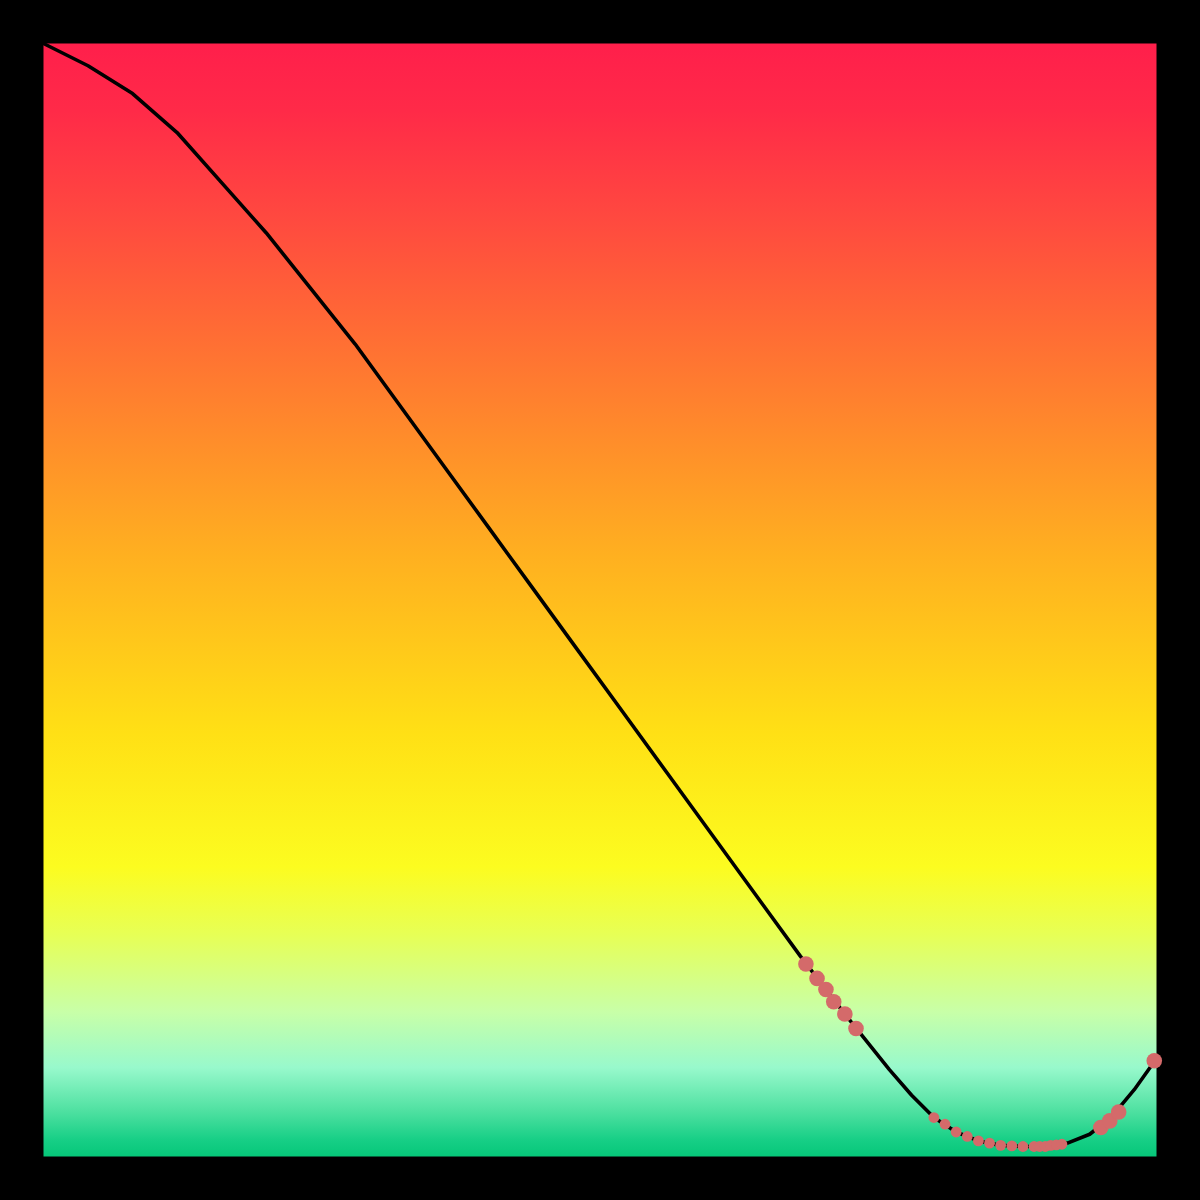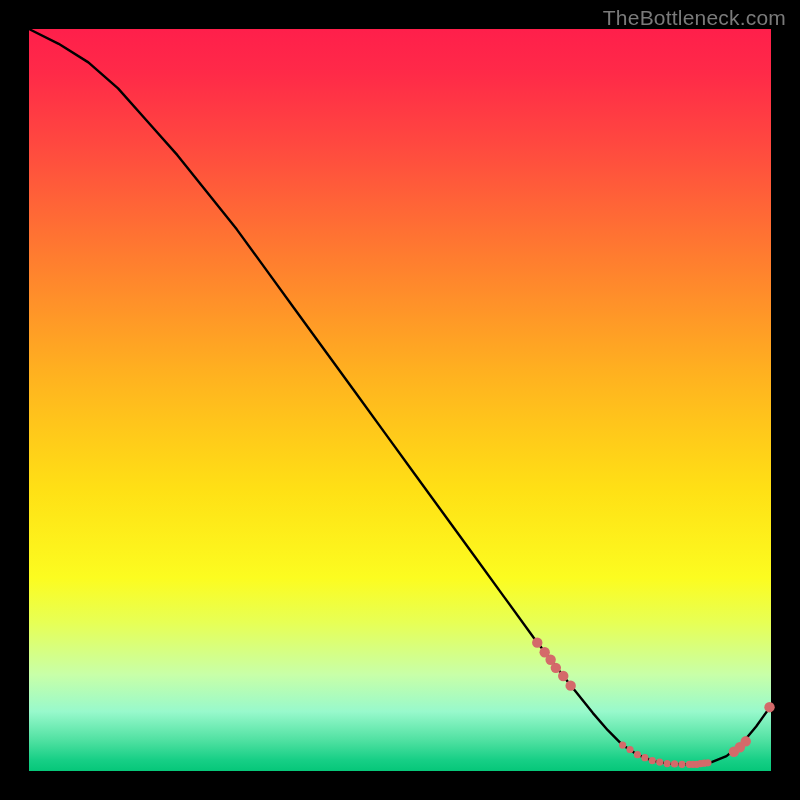--- a/index.html
+++ b/index.html
@@ -91,14 +91,13 @@
         <circle cx="652.96" cy="735.32" r="3.6" fill="#d46a6a"></circle>
         <circle cx="660.38" cy="735.32" r="3.6" fill="#d46a6a"></circle>
         <circle cx="664.09" cy="735.32" r="3.6" fill="#d46a6a"></circle>
         <circle cx="667.80" cy="735.32" r="3.6" fill="#d46a6a"></circle>
         <circle cx="671.51" cy="734.58" r="3.6" fill="#d46a6a"></circle>
         <circle cx="675.22" cy="734.21" r="3.6" fill="#d46a6a"></circle>
         <circle cx="678.93" cy="733.84" r="3.6" fill="#d46a6a"></circle>
       </g>
   </svg>
 
-  <div class="watermark">TheBottleneck.com</div>
 </div>
 
 </body></html>

